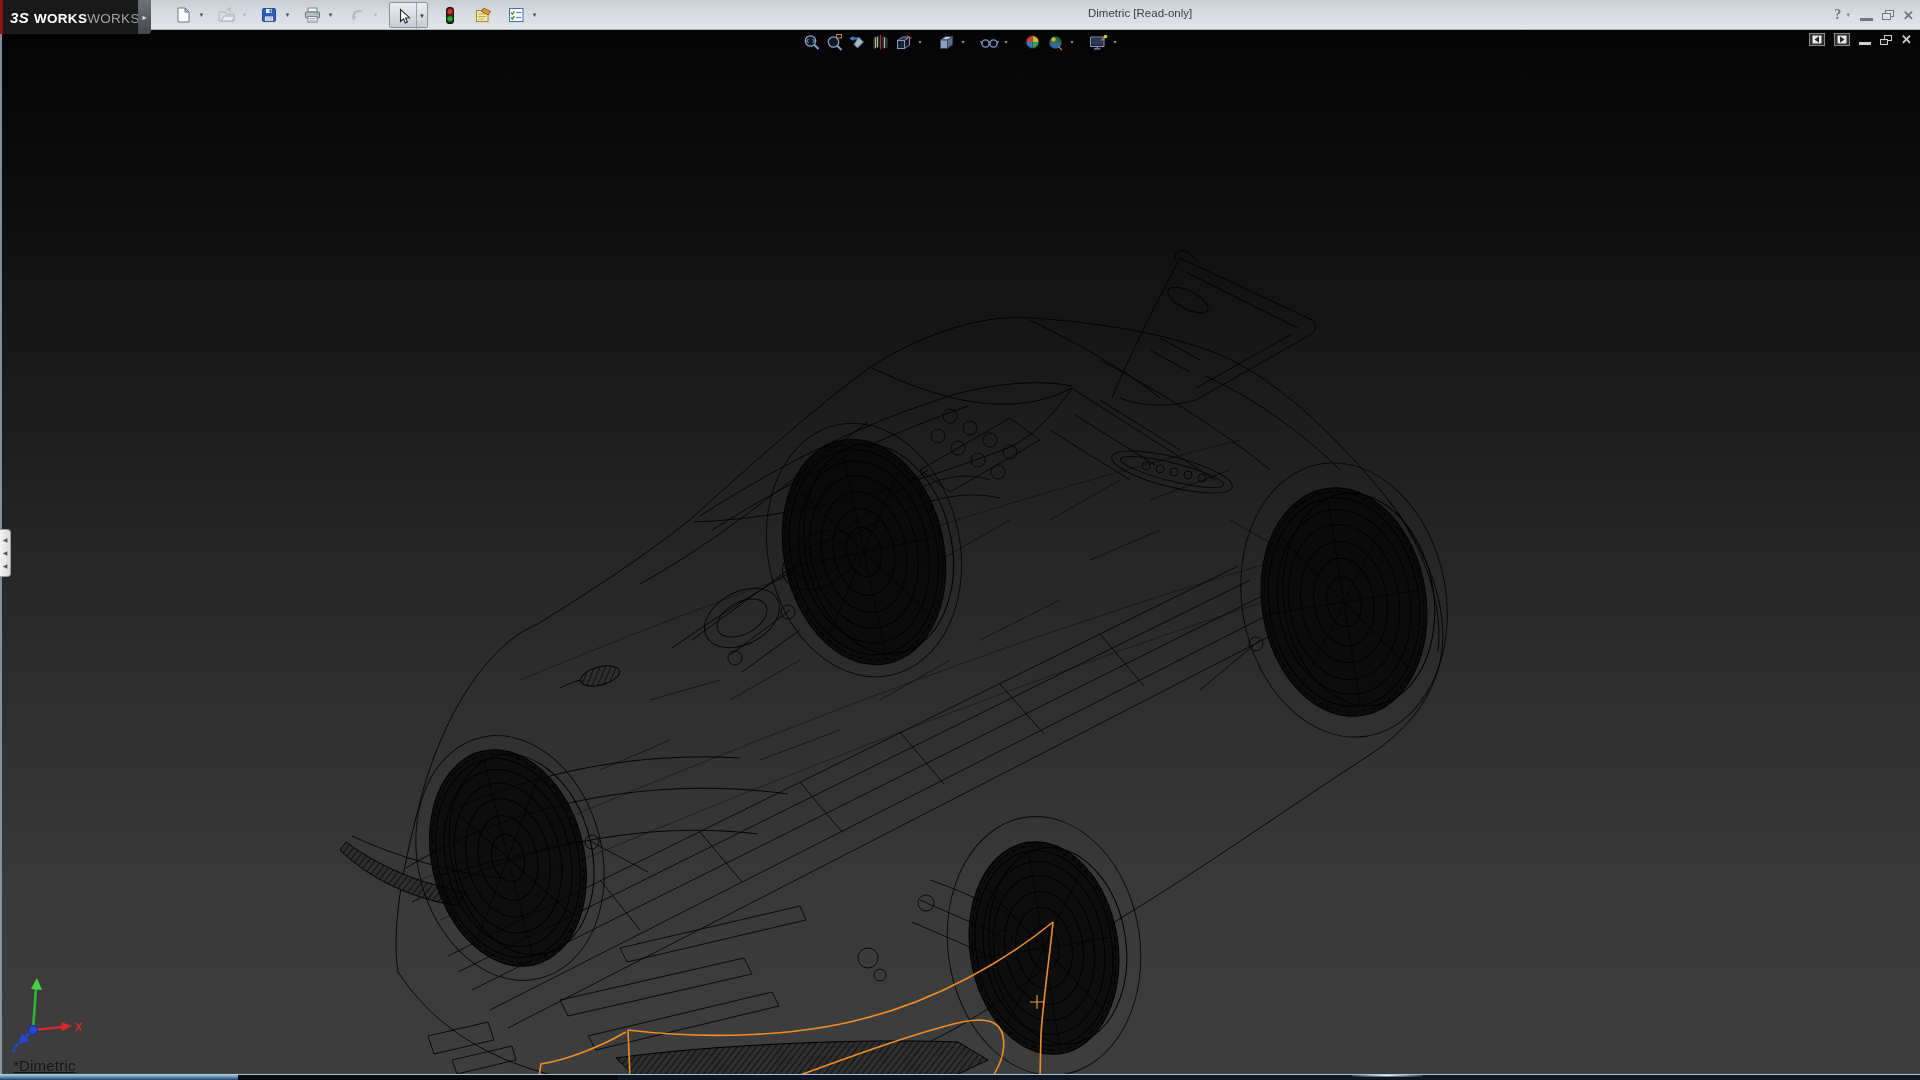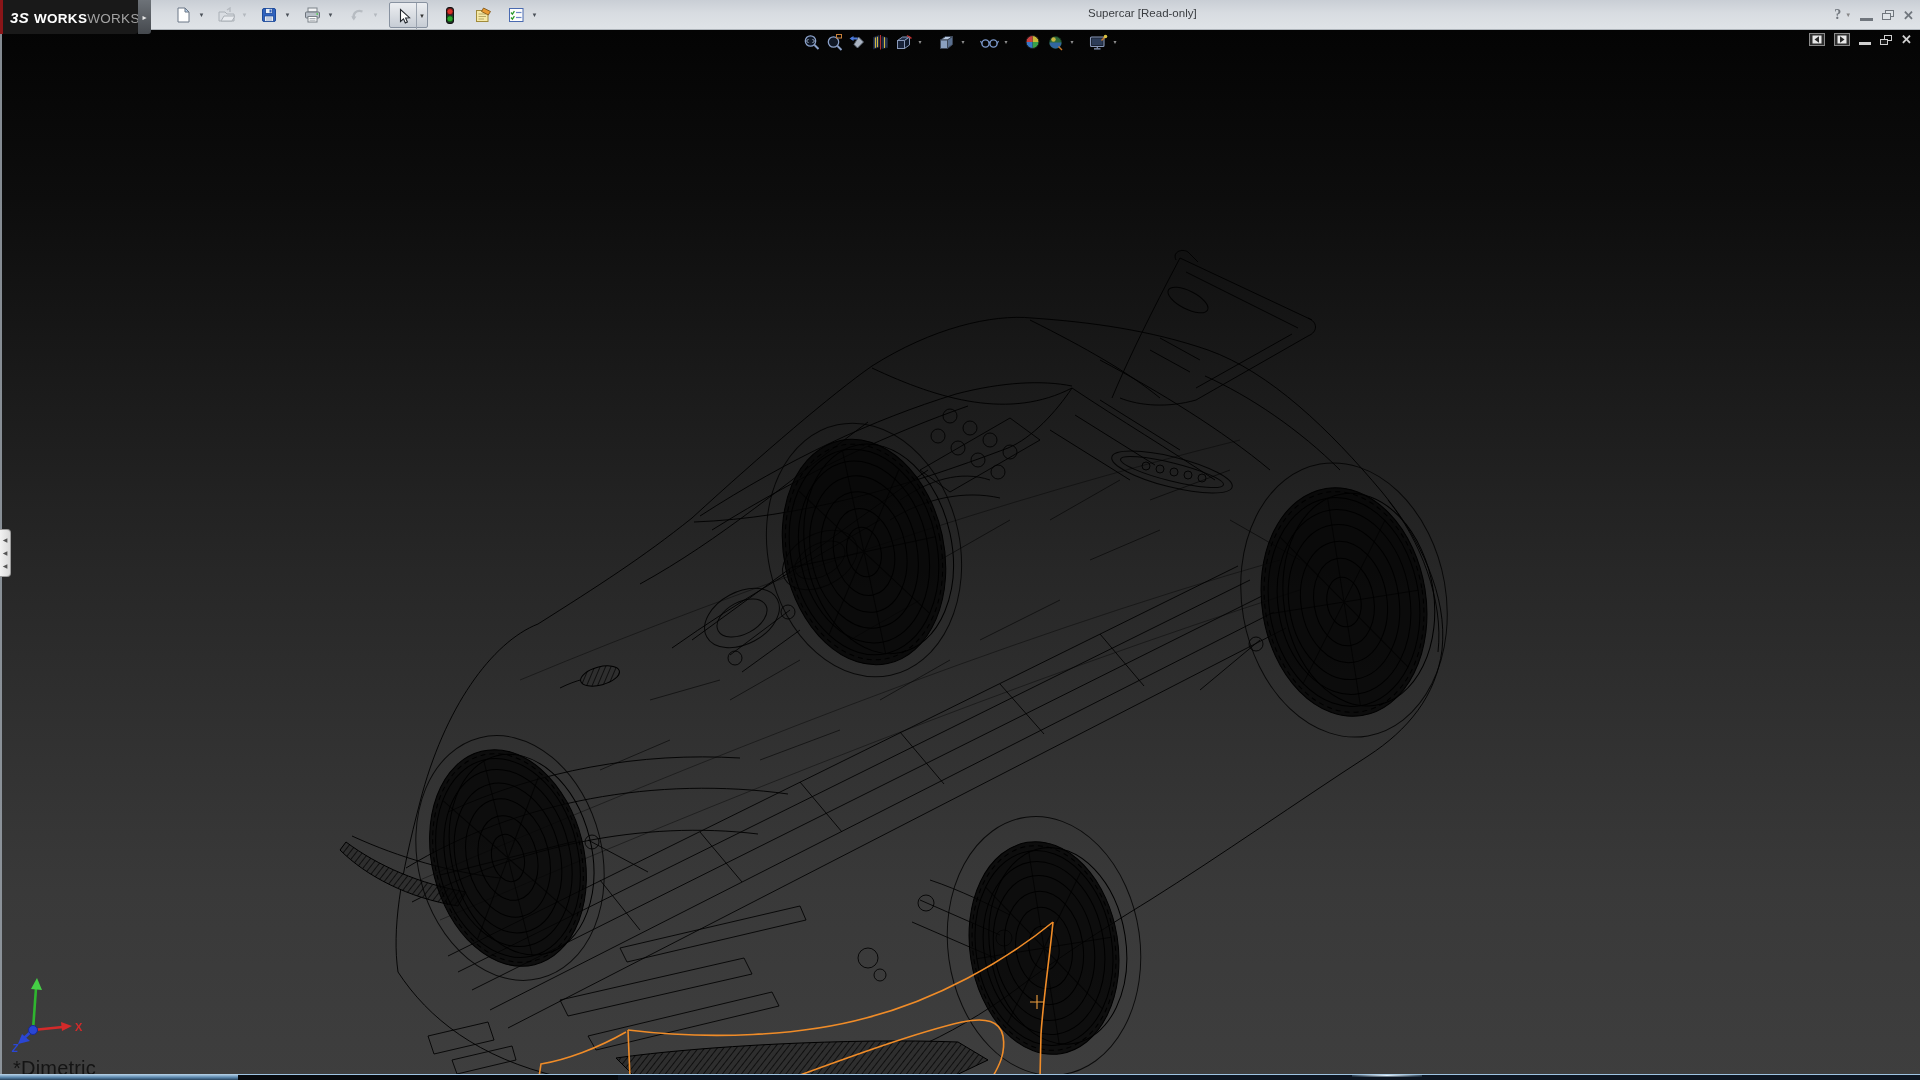--- a/index.html
+++ b/index.html
@@ -70,21 +70,21 @@
                gap:9px; z-index:6; }
   .dc-pane { width:16px; height:13px; border:1px solid #8a8a8a; background:#2e2e2e;
              display:flex; align-items:center; justify-content:center; }
   .dc-pane svg { display:block; }
   .dc-min { width:12px; height:3px; background:#cfcfcf; margin-top:7px; }
   .dc-restore { position:relative; width:12px; height:10px; }
   .dc-restore .r1 { position:absolute; right:0; top:0; width:8px; height:6px; border:1.5px solid #cfcfcf; }
   .dc-restore .r2 { position:absolute; left:0; bottom:0; width:8px; height:6px; border:1.5px solid #cfcfcf; background:#1a1a1a; }
   .dc-close { color:#cfcfcf; font-size:13px; font-weight:bold; line-height:13px; }
 
-  .view-label { position:absolute; left:13px; top:1027px; font-size:20px; color:#141414;
+  .view-label { position:absolute; left:13px; top:1027px; font-size:15px; color:#141414;
                 letter-spacing:.2px; z-index:4;text-decoration:underline; }
 
   .scene-svg { position:absolute; left:0; top:-30px; width:1920px; height:1080px; }
 
   
   .taskbar-edge { position:absolute; left:0; bottom:0; width:1920px; height:6px;
                   background:#0d1622; z-index:40; }
   .tb-line { position:absolute; left:0; top:0; width:100%; height:1px; background:#9fc4e2; }
   .tb-seg1 { position:absolute; left:0; top:0; width:238px; height:6px;
              background:linear-gradient(180deg,#bdd7ec,#5d89ae 55%,#27425c); }
@@ -187,21 +187,21 @@
         <rect x="1.5" y="1.5" width="13.5" height="13" fill="#fdfdfd" stroke="#4a6ab0"></rect>
         <path d="M3,5.5 l1.4,1.6 l2,-3" fill="none" stroke="#2a9a2a" stroke-width="1.3"></path>
         <path d="M3,10.5 l1.4,1.6 l2,-3" fill="none" stroke="#2a9a2a" stroke-width="1.3"></path>
         <line x1="8" y1="5.5" x2="13.5" y2="5.5" stroke="#6a88c8" stroke-width="1.2"></line>
         <line x1="8" y1="10.5" x2="13.5" y2="10.5" stroke="#6a88c8" stroke-width="1.2"></line>
       </svg>
     </div>
     <div class="tb-caret">▼</div>
   </div>
 
-  <div class="title-text">Supercar [Read-only]</div>
+  <div class="title-text">Dimetric [Read-only]</div>
 
   <div class="win-ctrls">
     <span class="wc wc-help">?</span>
     <span class="wc wc-caret">▼</span>
     <span class="wc">
         <span class="wc-min"></span>
       </span>
     <span class="wc">
       <span class="wc-restore">
           <span class="r1"></span>

